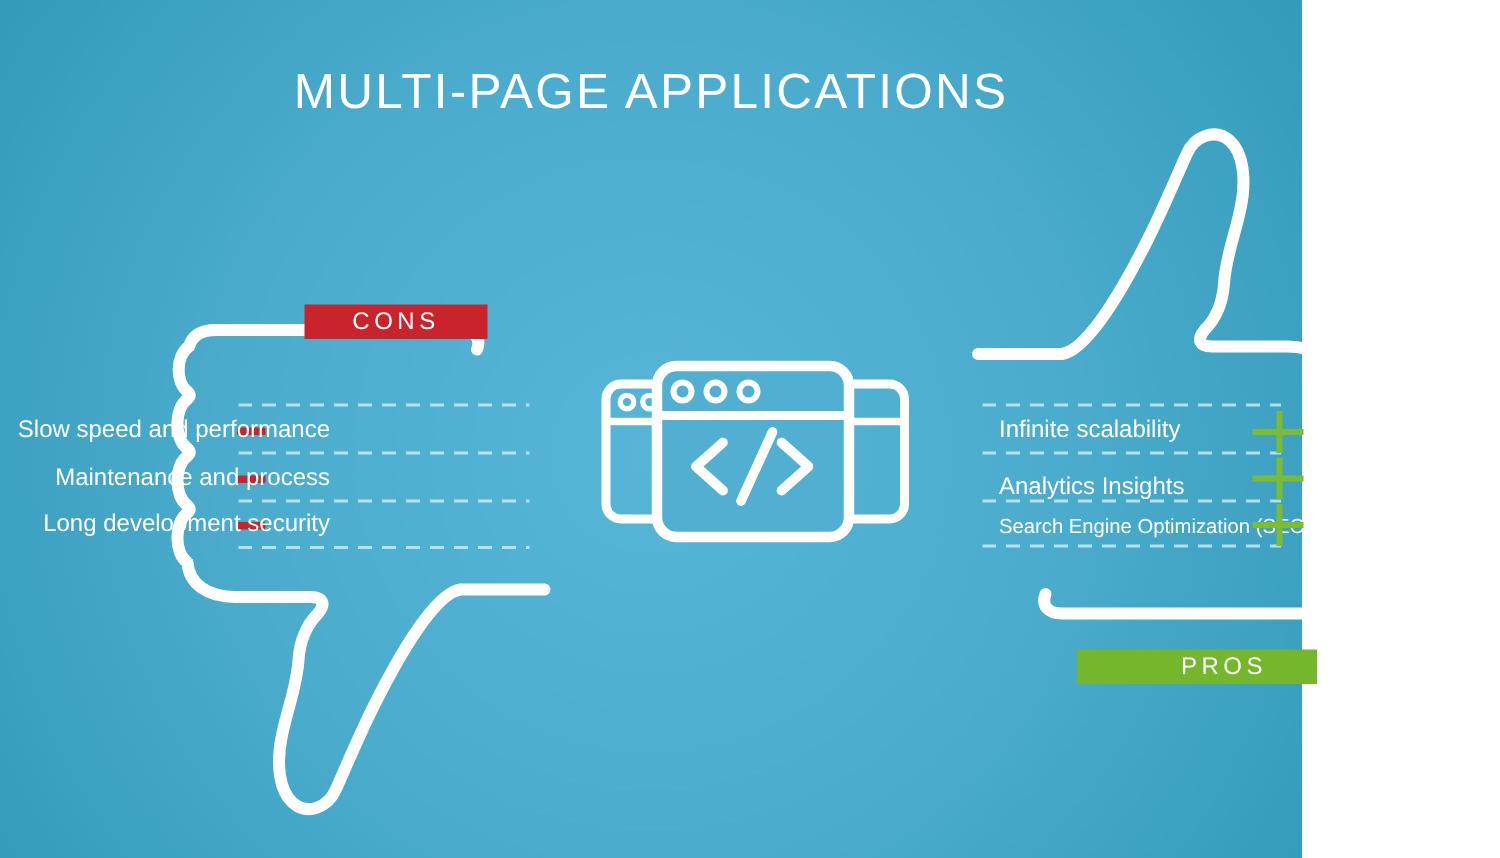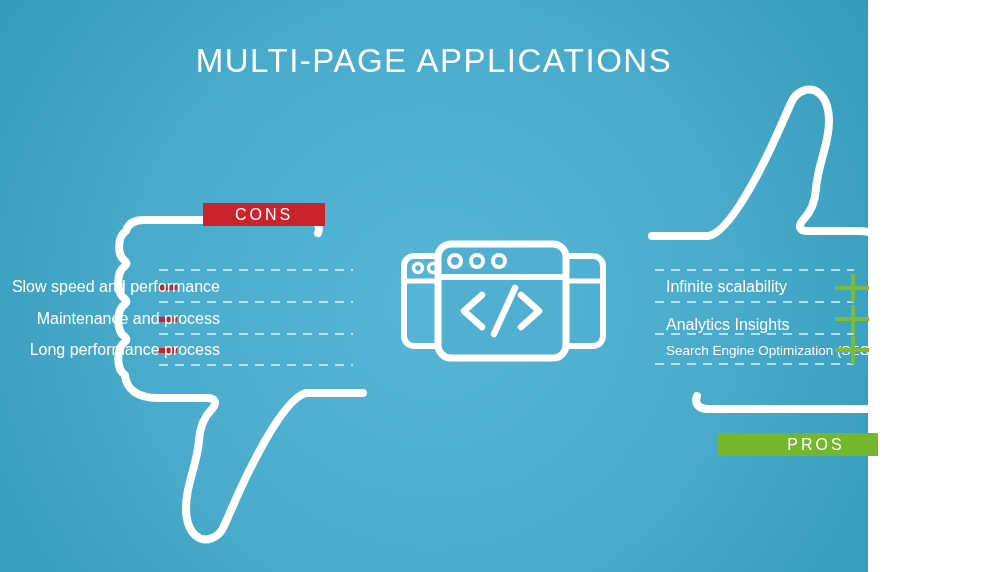--- a/index.html
+++ b/index.html
@@ -112,21 +112,21 @@
   <div class="dash-line l" style="top:301px"></div>
   <div class="dash-line l" style="top:333px"></div>
   <div class="dash-line l" style="top:364px"></div>
 
   <div class="minus" style="top:285px"></div>
   <div class="minus" style="top:317px"></div>
   <div class="minus" style="top:348px"></div>
 
   <div class="row l" style="top:278px">Slow speed and performance</div>
   <div class="row l" style="top:310px">Maintenance and process</div>
-  <div class="row l" style="top:341px">Long performance process</div>
+  <div class="row l" style="top:341px">Long development security</div>
 
   <div class="dash-line r" style="top:269px"></div>
   <div class="dash-line r" style="top:301px"></div>
   <div class="dash-line r" style="top:333px"></div>
   <div class="dash-line r" style="top:363px"></div>
 
   <div class="row r" style="top:278px">Infinite scalability</div>
   <div class="row r" style="top:316px">Analytics Insights</div>
   <div class="row r small" style="top:343px">Search Engine Optimization (SEO)</div>
 

